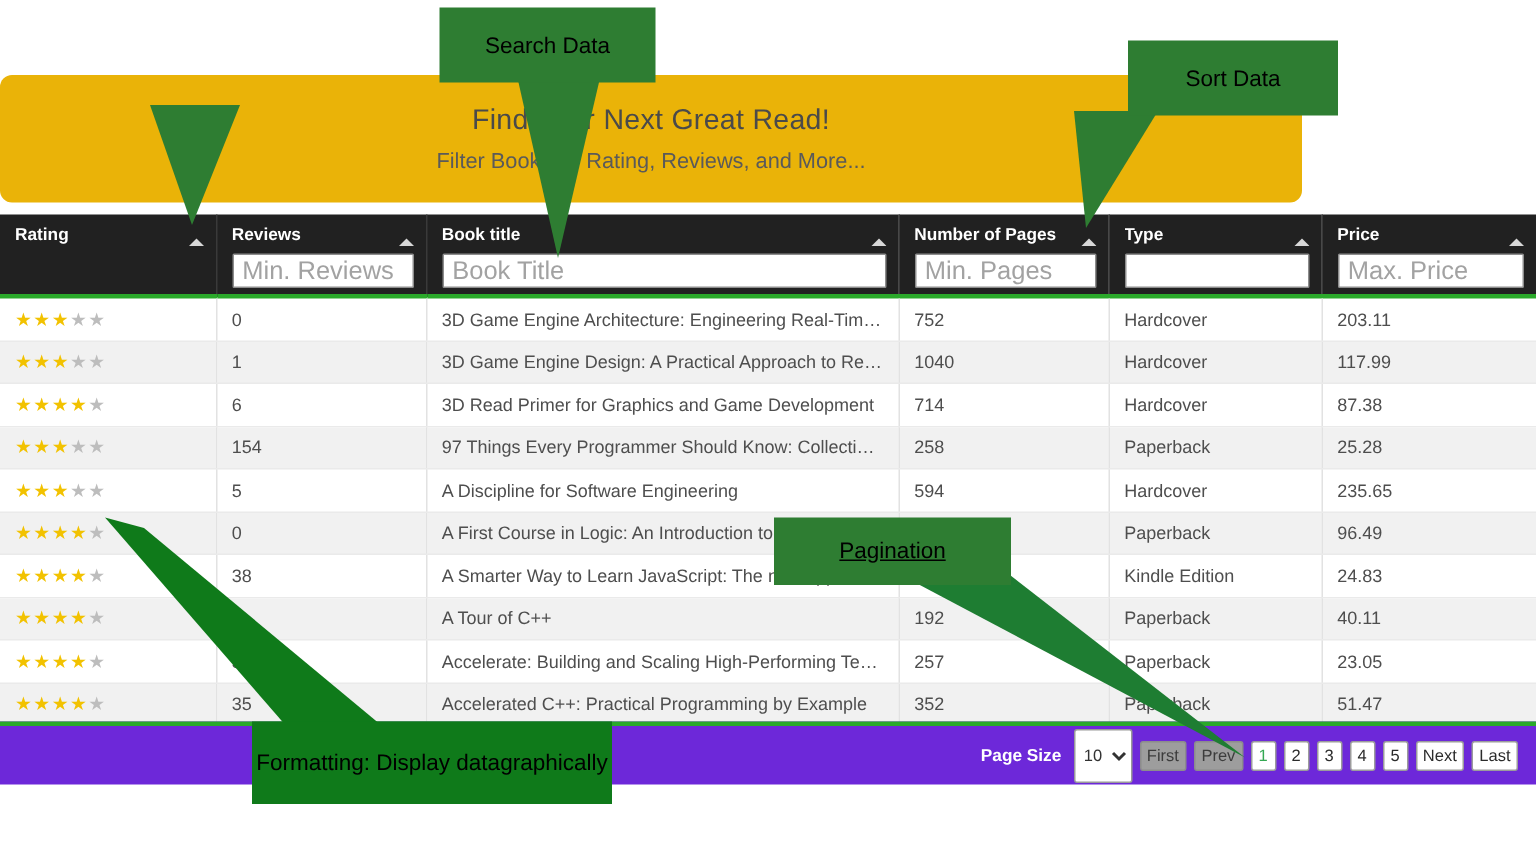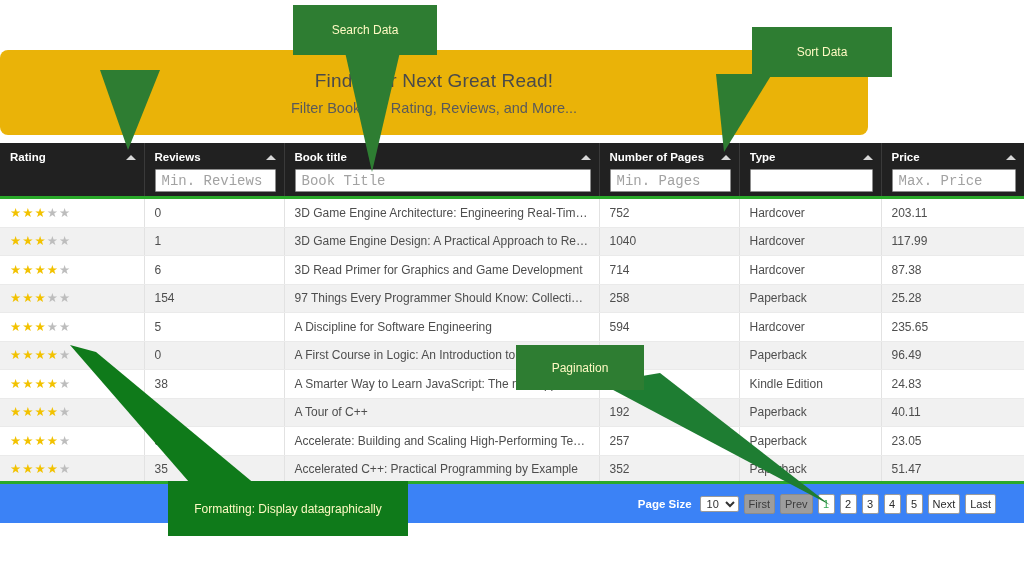--- a/index.html
+++ b/index.html
@@ -40,32 +40,32 @@
   thead th{
     background:#212121;color:#ffffff;
     padding:0;vertical-align:top;
     border-right:1px solid #3a3a3a;
     border-bottom:3px solid #2aa92a;
     height:53px;
   }
   thead th:last-child{border-right:none;}
   .th-wrap{padding:7px 8px 0 10px;}
   .th-top{
-    display:flex;align-items:center;justify-content:space-between;
+    display:flex;align-items:flex-end;justify-content:space-between;
     font-size:11.5px;font-weight:bold;line-height:14px;
     white-space:nowrap;overflow:hidden;
   }
   .sort-arrow{
     width:0;height:0;border-left:5px solid transparent;border-right:5px solid transparent;
     border-bottom:5px solid #d8d8d8;margin-left:6px;flex:0 0 auto;
   }
   .filter-box{
     margin-top:5px;width:100%;box-sizing:border-box;
     height:23px;border:1px solid #8d8d8d;background:#ffffff;
-    font-family:Liberation Mono, monospace;font-size:14px;color:#333;
+    font-family:Liberation Sans, sans-serif;font-size:17px;color:#333;
     padding:0 6px;border-radius:1px;outline:none;
   }
   .filter-box::placeholder{color:#a2a2a2;}
 
   tbody td{
     font-size:12px;color:#4e4e4e;
     padding:0 10px;height:27.5px;
     border-right:1px solid #e2e2e2;
     border-bottom:1px solid #eaeaea;
     white-space:nowrap;overflow:hidden;text-overflow:ellipsis;
@@ -74,57 +74,57 @@
   tbody tr.odd td{background:#ffffff;}
   tbody tr.even td{background:#f1f1f1;}
 
   .stars{letter-spacing:1px;font-size:12.5px;line-height:1;display:inline-block;}
   .star-on{color:#f2c200;}
   .star-off{color:#bdbdbd;}
 
   
   .footer{
     position:absolute;left:0;top:481px;width:1024px;height:42px;
-    background:#3b82f6;border-top:3px solid #2aa92a;
+    background:#6d28d9;border-top:3px solid #2aa92a;
     box-sizing:border-box;
     display:flex;align-items:center;justify-content:flex-end;
-    padding-right:28px;
+    padding-right:12px;
   }
   .pager{display:flex;align-items:center;gap:5px;}
   .pager-label{color:#ffffff;font-size:11.5px;font-weight:bold;margin-right:3px;}
   .page-size{
-    height:16px;font-family:"Liberation Sans", sans-serif;font-size:11px;
+    height:36px;font-family:"Liberation Sans", sans-serif;font-size:11px;
     border:1px solid #9a9a9a;background:#fff;color:#333;padding:0 2px;border-radius:2px;
   }
   .pg-btn{
     min-width:17px;height:20px;box-sizing:border-box;
     display:inline-flex;align-items:center;justify-content:center;
     background:#ffffff;border:1px solid #9c9c9c;border-radius:2px;
     font-size:11px;color:#2b2b2b;padding:0 4px;font-weight:normal;
     cursor:pointer;
   }
   .pg-btn.disabled{background:#9d9d9d;color:#3c3c3c;border-color:#8c8c8c;}
   .pg-btn.active{color:#34a853;}
 
   
   .callout{
-    position:absolute;background:#2e7d32;color:#fef9c3;
-    font-size:12px;text-align:center;
+    position:absolute;background:#2e7d32;color:#000000;
+    font-size:15px;text-align:center;
     display:flex;align-items:center;justify-content:center;
     z-index:20;box-sizing:border-box;
   }
   .callout.bright{background:#0f7a1a;}
 
   #co-filter{left:48px;top:25px;width:112px;height:50px;}
 
   #co-search{left:293px;top:5px;width:144px;height:50px;}
 
   #co-sort{left:716px;top:27px;width:140px;height:50px;margin-left:36px;}
 
-  #co-page{left:516px;top:345px;width:128px;height:45px;}
+  #co-page{left:516px;top:345px;width:158px;height:45px;text-decoration:underline;}
 
   #co-format{left:168px;top:481px;width:240px;height:55px;
     line-height:20px;}
 
   .tri-svg{position:absolute;z-index:19;pointer-events:none;}
 </style>
 </head>
 <body>
 
 <div id="app">

